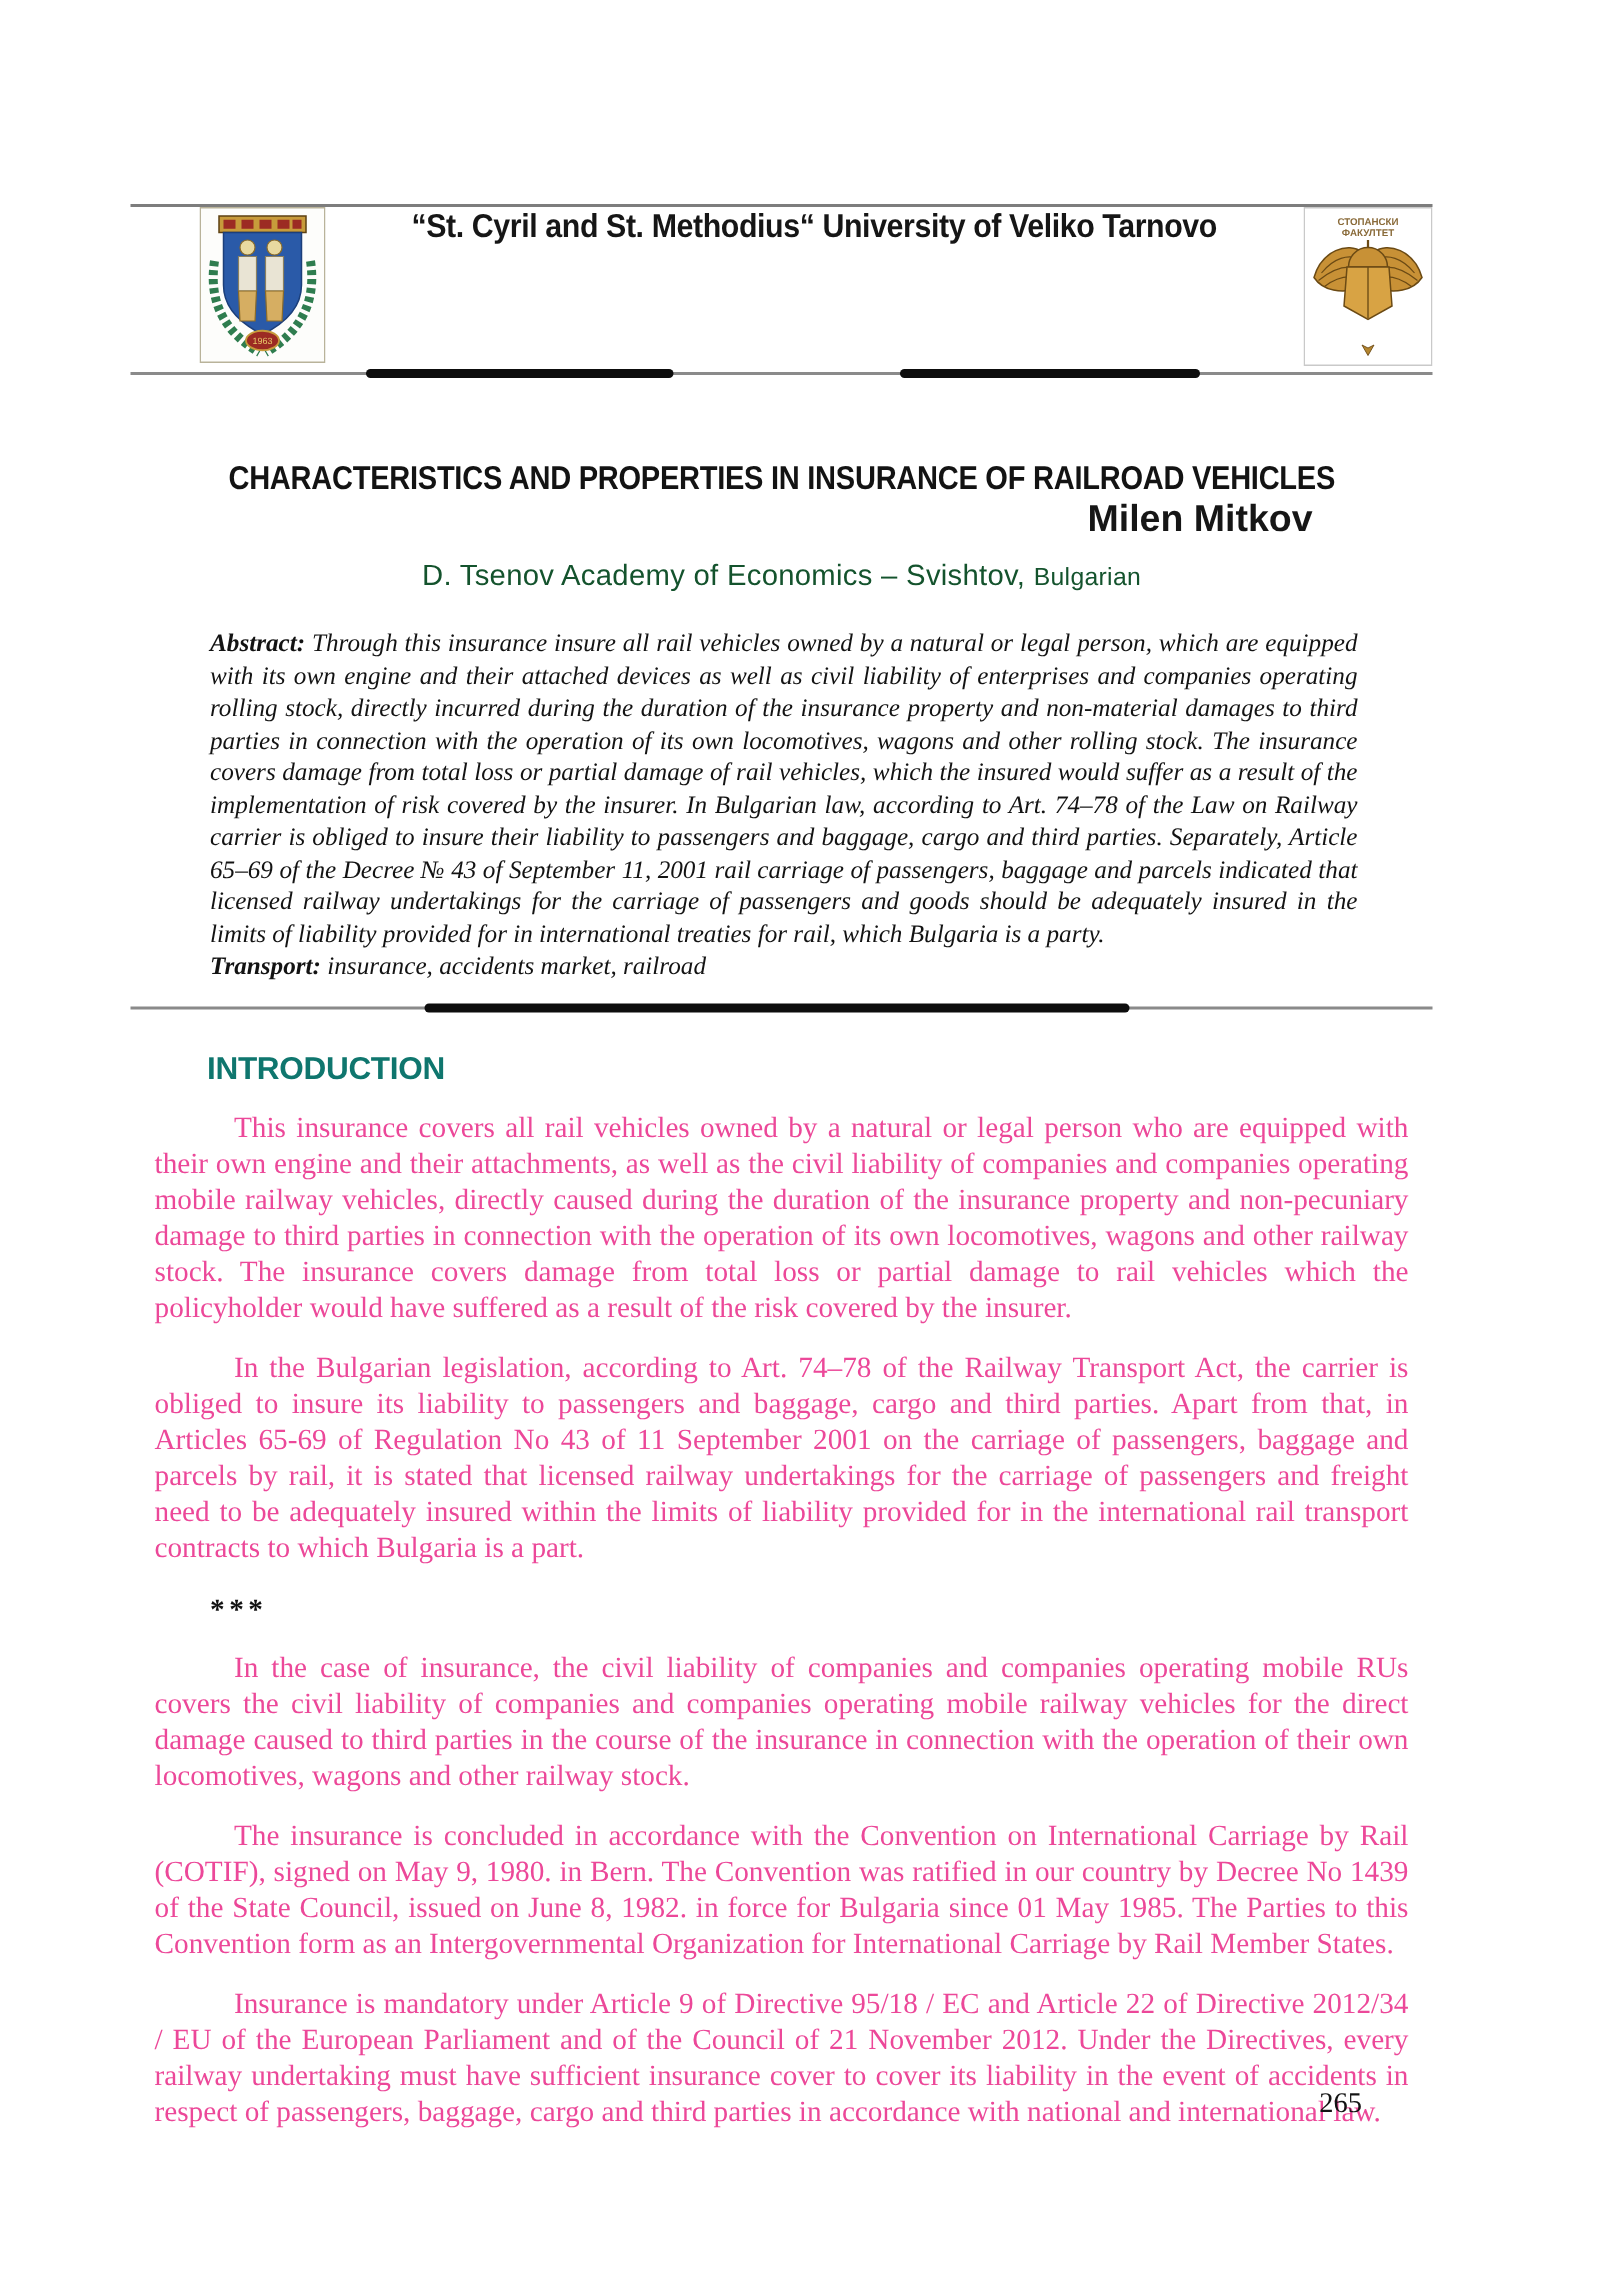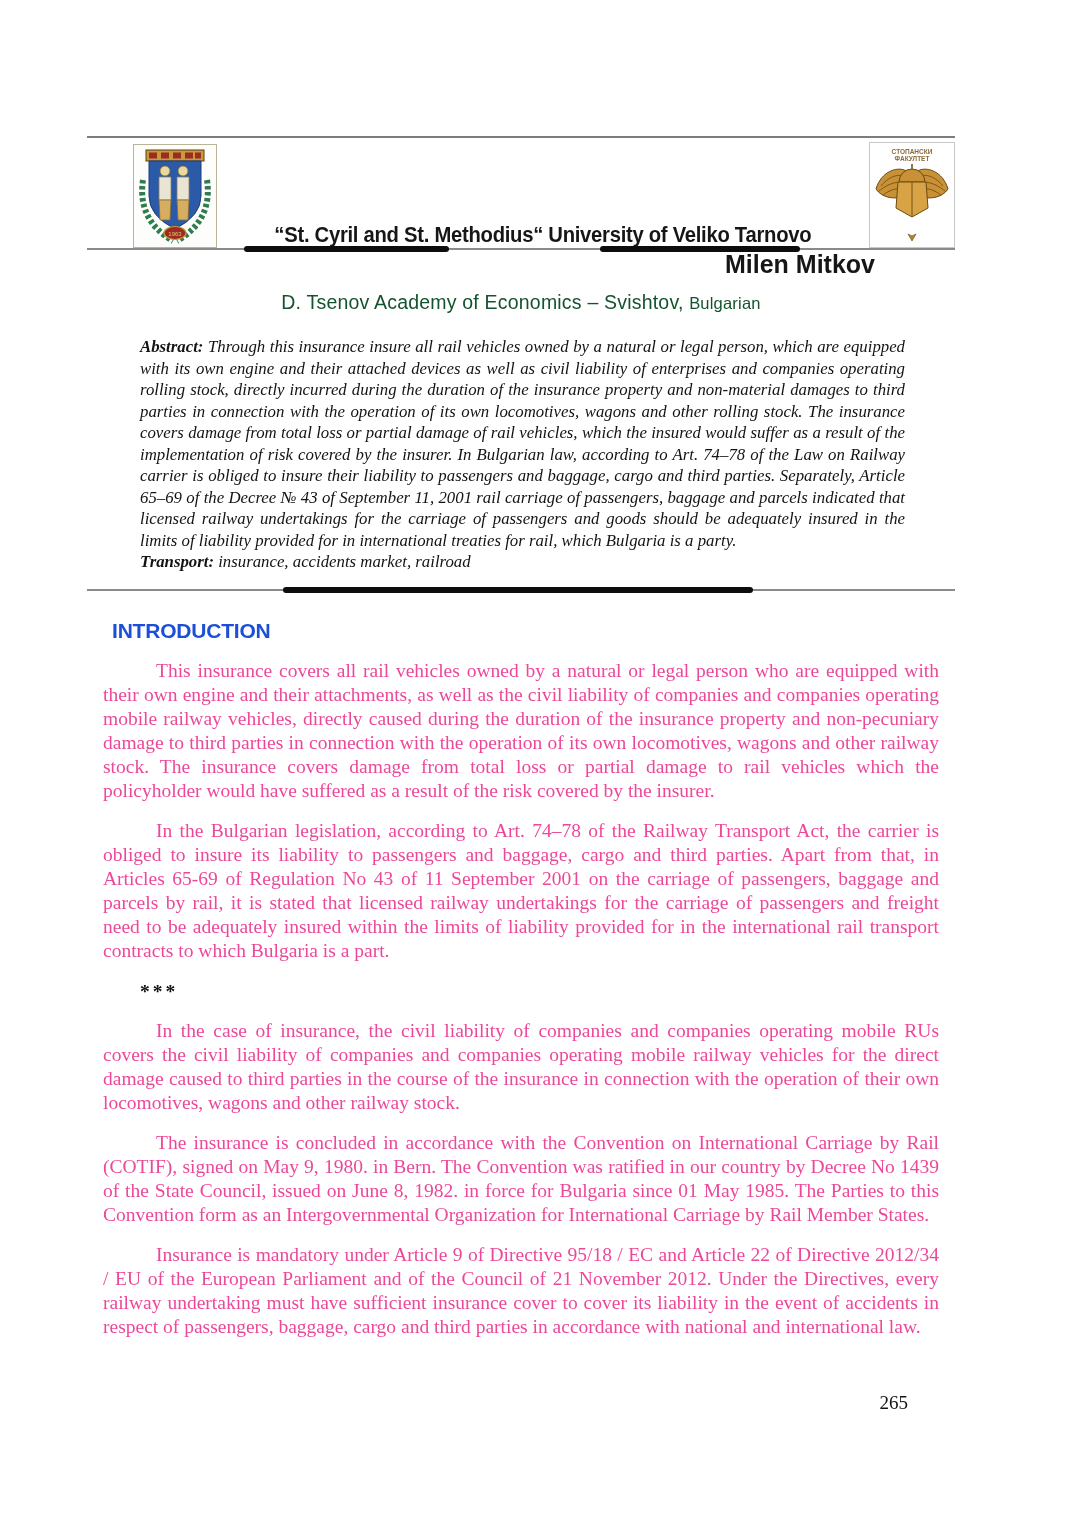--- a/index.html
+++ b/index.html
@@ -8,21 +8,21 @@
     width:1080px; height:1528px;
     background:#ffffff;
     box-sizing:border-box;
     padding:0 125px 0 87px;
     font-family:"Liberation Serif", serif;
     color:#111;
     overflow:hidden;
   }
   
   .rule-top { margin-top:136px; height:2px; background:#7d7d7d; }
-  .header-row { display:flex; align-items:flex-end; justify-content:space-between; height:110px;padding-left:46px; }
+  .header-row { display:flex; align-items:flex-start; justify-content:space-between; height:110px;padding-left:46px; }
   .logo { flex:0 0 auto; }
   .header-text { flex:1 1 auto; text-align:center; font-family:"Liberation Sans", sans-serif; }
   .header-university {
     display:inline-block; white-space:nowrap;
     font-size:22px; font-weight:700; letter-spacing:-0.3px;
     transform:scaleX(0.92); transform-origin:center;
     color:#161616;
   }
   .header-faculty {
     margin-top:12px; font-size:21px; font-weight:400; color:#2b2b2b; letter-spacing:0.2px;
@@ -52,23 +52,23 @@
     font-family:"Liberation Sans", sans-serif;
     font-size:19.5px; color:#14532d; letter-spacing:0.2px;
   }
   .affiliation .small { font-size:16.5px; }
   
   .abstract { margin:22px 50px 0 53px; }
   .abstract p { margin:0; font-size:16.8px; line-height:21.5px; text-align:justify; color:#131313;font-style:italic; }
   .abstract b { font-weight:700; }
   
   .section-heading {
-    margin:28px 0 6px 25px;
+    margin:28px 0 6px 51px;
     font-family:"Liberation Sans", sans-serif;
-    font-size:21px; font-weight:700; letter-spacing:-0.2px; color:#1d4ed8;
+    font-size:21px; font-weight:700; letter-spacing:-0.2px; color:#0f766e;
   }
   p.body { margin:16px; font-size:19.5px; line-height:24px; text-align:justify; text-indent:53px; color:#ec4899; }
   .stars { margin:18px 0 3px 53px; font-weight:700; font-size:19.5px; letter-spacing:3px; color:#131313; }
   .page-number { position:absolute; top:1392px; right:172px; font-size:19px; color:#131313; }
   svg { display:block; }
 </style>
 </head>
 <body>
 
 <div class="page">
@@ -135,20 +135,23 @@
         </g>
       </svg>
     </div>
   </div>
 
   <div class="rule rule-bottom">
     <span class="seg seg1"></span>
     <span class="seg seg2"></span>
   </div>
 
+  <div class="title-wrap">
+    <h1 class="title">CHARACTERISTICS AND PROPERTIES IN INSURANCE OF RAILROAD VEHICLES</h1>
+  </div>
 
   <div class="author">Milen Mitkov</div>
 
   <div class="affiliation">
     <span>D. Tsenov Academy of Economics – Svishtov,</span>
     <span class="small">Bulgarian</span>
   </div>
 
   <div class="abstract">
     <p><b>Abstract:</b> <span>Through this insurance insure all rail vehicles owned by a natural or legal person, which are equipped with its own engine and their attached devices as well as civil liability of enterprises and companies operating rolling stock, directly incurred during the duration of the insurance property and non-material damages to third parties in connection with the operation of its own locomotives, wagons and other rolling stock. The insurance covers damage from total loss or partial damage of rail vehicles, which the insured would suffer as a result of the implementation of risk covered by the insurer. In Bulgarian law, according to Art. 74–78 of the Law on Railway carrier is obliged to insure their liability to passengers and baggage, cargo and third parties. Separately, Article 65–69 of the Decree № 43 of September 11, 2001 rail carriage of passengers, baggage and parcels indicated that licensed railway undertakings for the carriage of passengers and goods should be adequately insured in the limits of liability provided for in international treaties for rail, which Bulgaria is a party.</span></p>

